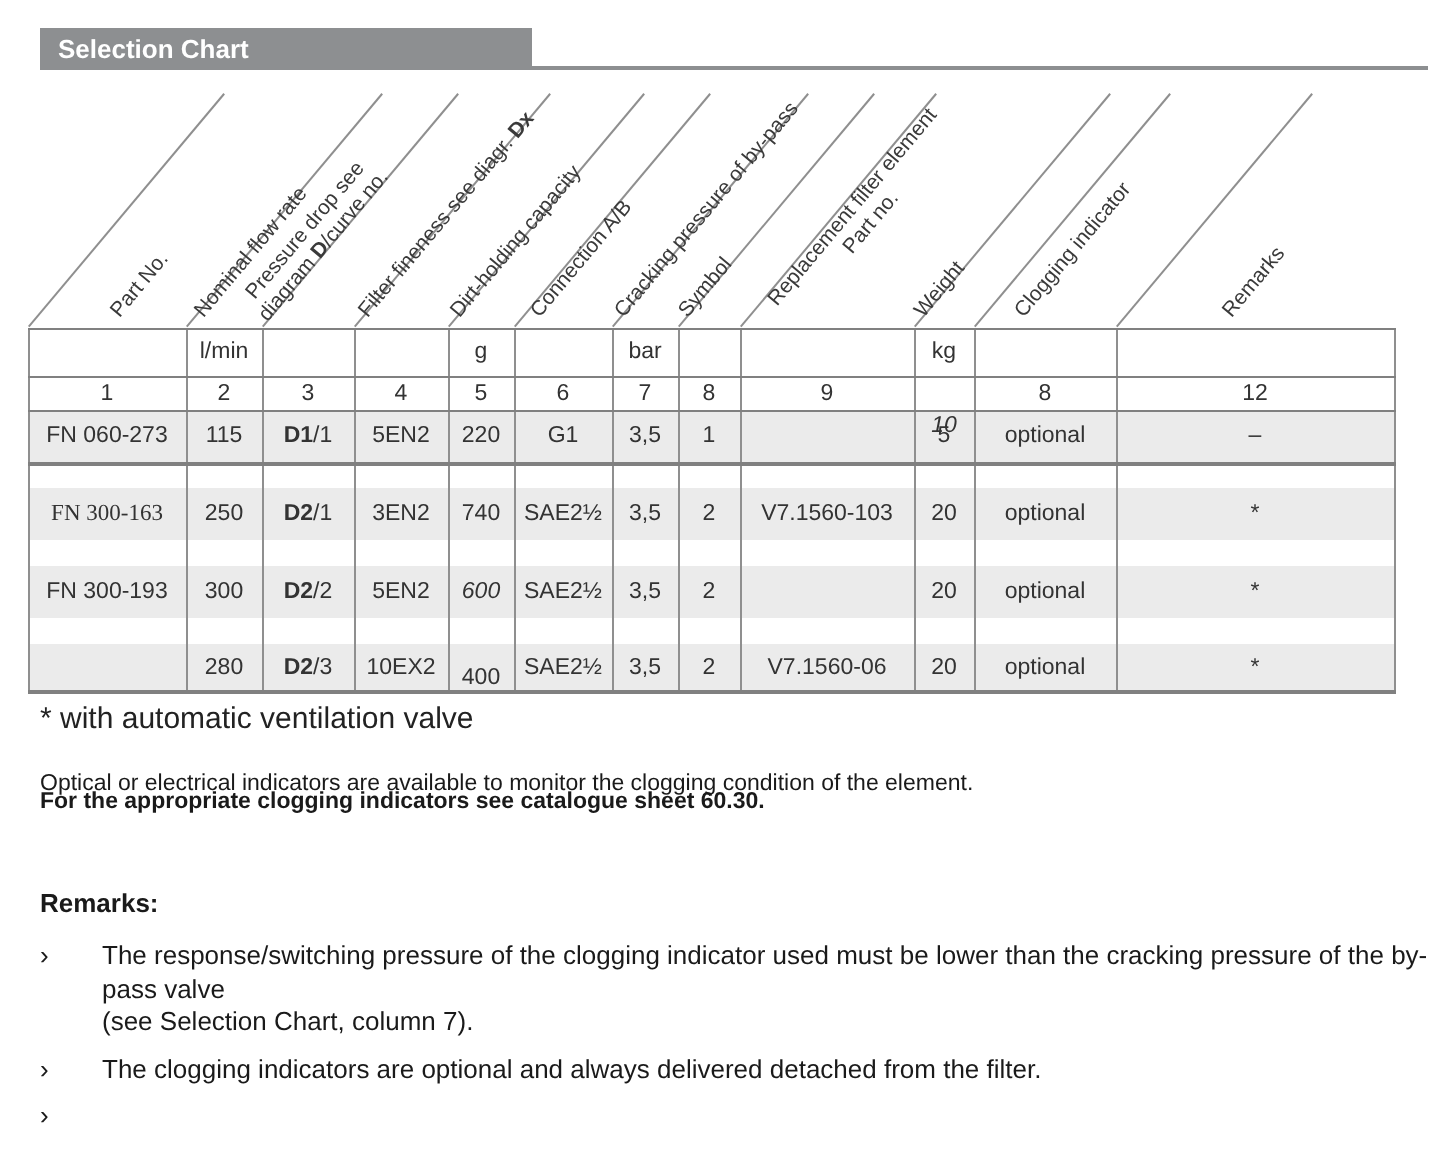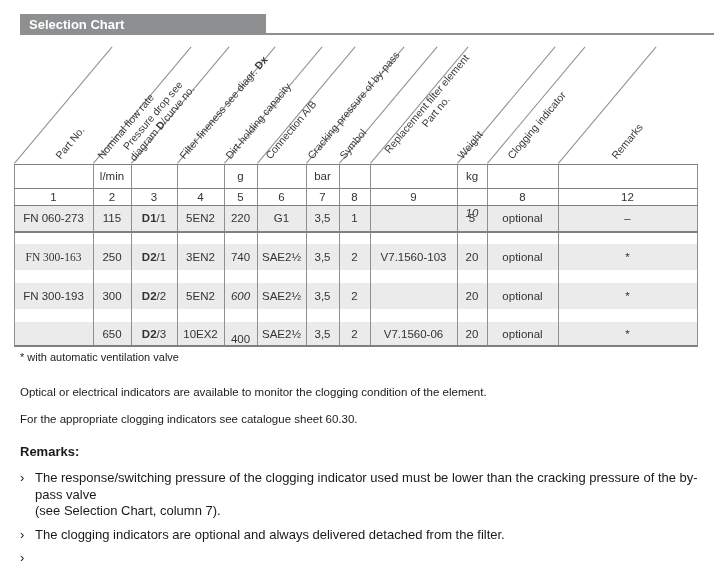--- a/index.html
+++ b/index.html
@@ -15,30 +15,30 @@
   .vline{position:absolute;width:1px;background:#8f8f8f;}
   .hline{position:absolute;background:#808080;}
   .cell{position:absolute;display:flex;align-items:center;justify-content:center;
     font-size:11.5px;color:#333;white-space:nowrap;}
   .diag-line{position:absolute;width:152px;height:1px;background:#8f8f8f;
     transform:rotate(-50deg);transform-origin:0 0;}
   .diag-label{position:absolute;font-size:10.5px;line-height:12px;color:#3a3a3a;
     white-space:nowrap;text-align:center;transform:rotate(-50deg) translateY(-100%);transform-origin:0 0;}
   .bseg{font-weight:bold;}
 
-  .footnote{position:absolute;left:20px;top:351px;font-size:11px;color:#222;}
+  .footnote{position:absolute;left:20px;top:351px;font-size:15px;color:#222;}
   .para{position:absolute;left:20px;font-size:11.5px;color:#1a1a1a;}
   #note1{top:386px;}
-  #note2{top:413px;font-weight:normal;}
+  #note2{top:395px;font-weight:bold;}
 
   .remarks{position:absolute;left:20px;top:444px;width:696px;font-size:13px;color:#1a1a1a;}
   .remarks-h{font-weight:bold;margin-bottom:11px;}
   .remark-item{display:flex;gap:7px;margin-bottom:7px;line-height:16.5px;}
   .bullet{flex:0 0 8px;color:#1a1a1a;}
-  .rtext{white-space:pre-line;}
+  .rtext{white-space:pre-line;margin-left:16px;}
 </style>
 </head>
 <body>
 
 <div class="page">
   <div class="title-bar">
     <span>Selection Chart</span>
   </div>
   <div class="title-rule"></div>
 
@@ -167,21 +167,21 @@
         <span>/2</span>
       </div>
       <div class="cell" style="left: 177px; top: 283px; width: 47px; height: 26px;">5EN2</div>
       <div class="cell" style="left: 224px; top: 283px; width: 33px; height: 26px; font-style: italic;">600</div>
       <div class="cell" style="left: 257px; top: 283px; width: 49px; height: 26px;">SAE2½</div>
       <div class="cell" style="left: 306px; top: 283px; width: 33px; height: 26px;">3,5</div>
       <div class="cell" style="left: 339px; top: 283px; width: 31px; height: 26px;">2</div>
       <div class="cell" style="left: 457px; top: 283px; width: 30px; height: 26px;">20</div>
       <div class="cell" style="left: 487px; top: 283px; width: 71px; height: 26px;">optional</div>
       <div class="cell" style="left: 558px; top: 283px; width: 139px; height: 26px;">*</div>
-      <div class="cell" style="left: 93px; top: 322px; width: 38px; height: 23px;">650</div>
+      <div class="cell" style="left: 93px; top: 322px; width: 38px; height: 23px;">280</div>
       <div class="cell" style="left: 131px; top: 322px; width: 46px; height: 23px;">
         <span class="bseg">D2</span>
         <span>/3</span>
       </div>
       <div class="cell" style="left: 177px; top: 322px; width: 47px; height: 23px;">10EX2</div>
       <div class="cell" style="left: 224px; top: 322px; width: 33px; height: 33px;">400</div>
       <div class="cell" style="left: 257px; top: 322px; width: 49px; height: 23px;">SAE2½</div>
       <div class="cell" style="left: 306px; top: 322px; width: 33px; height: 23px;">3,5</div>
       <div class="cell" style="left: 339px; top: 322px; width: 31px; height: 23px;">2</div>
       <div class="cell" style="left: 370px; top: 322px; width: 87px; height: 23px;">V7.1560-06</div>

